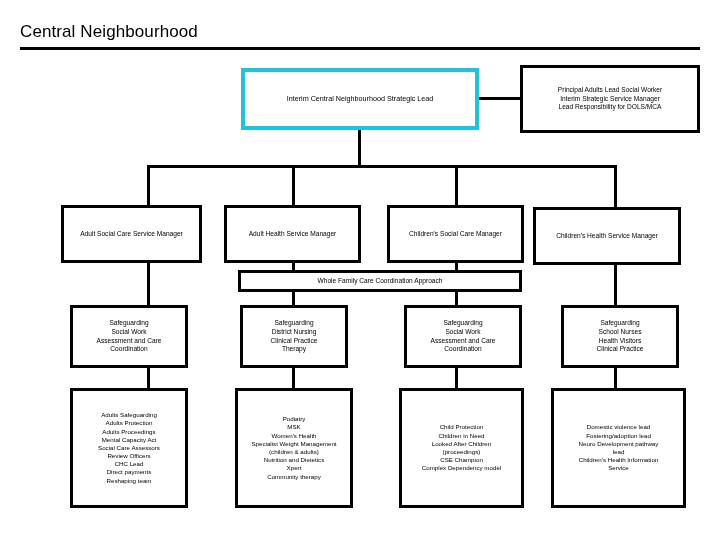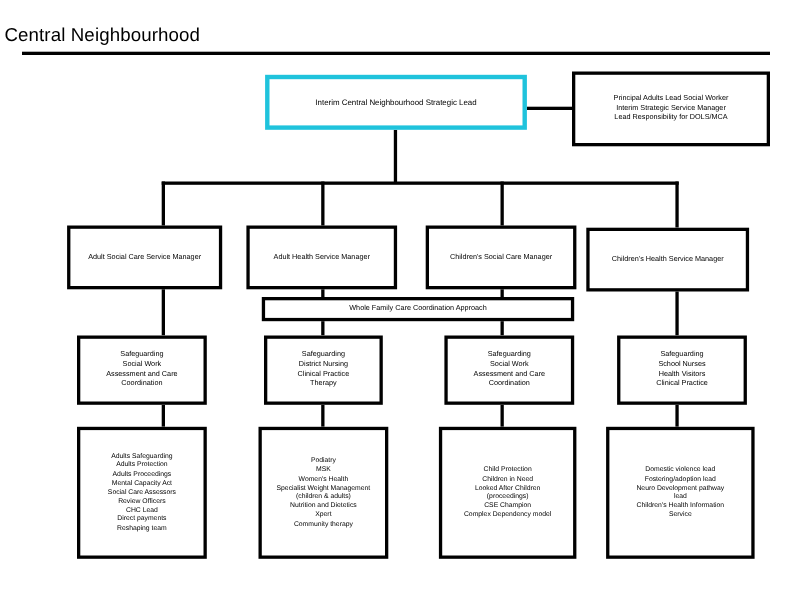--- a/index.html
+++ b/index.html
@@ -16,21 +16,21 @@
     position: relative;
     width: 720px;
     height: 540px;
     background: #ffffff;
     overflow: hidden;
   }
 
   
   .page-title {
     position: absolute;
-    left: 4px;
+    left: 20px;
     top: 22px;
     font-size: 17px;
     font-weight: 400;
     letter-spacing: 0.1px;
     color: #000000;
     white-space: nowrap;
   }
   .title-rule {
     position: absolute;
     left: 20px;
@@ -97,21 +97,21 @@
   <div class="conn" style="left:147px; top:262px; width:3px; height:43px;"></div>
   <div class="conn" style="left:292px; top:262px; width:3px; height:43px;"></div>
   <div class="conn" style="left:455px; top:262px; width:3px; height:43px;"></div>
   <div class="conn" style="left:614px; top:262px; width:3px; height:43px;"></div>
 
   <div class="conn" style="left:147px; top:368px; width:3px; height:20px;"></div>
   <div class="conn" style="left:292px; top:368px; width:3px; height:20px;"></div>
   <div class="conn" style="left:455px; top:368px; width:3px; height:20px;"></div>
   <div class="conn" style="left:614px; top:368px; width:3px; height:20px;"></div>
 
-  <div class="node accent" style="left:241px; top:68px; width:238px; height:50px;">
+  <div class="node accent" style="left:241px; top:68px; width:238px; height:62px;">
     <span class="node-text t7">Interim Central Neighbourhood Strategic Lead</span>
   </div>
 
   <div class="node" style="left:520px; top:65px; width:180px; height:68px;">
     <span class="node-text t65">Principal Adults Lead Social Worker
 Interim Strategic Service Manager
 Lead Responsibility for DOLS/MCA</span>
   </div>
 
   <div class="node" style="left:61px; top:205px; width:141px; height:58px;">

